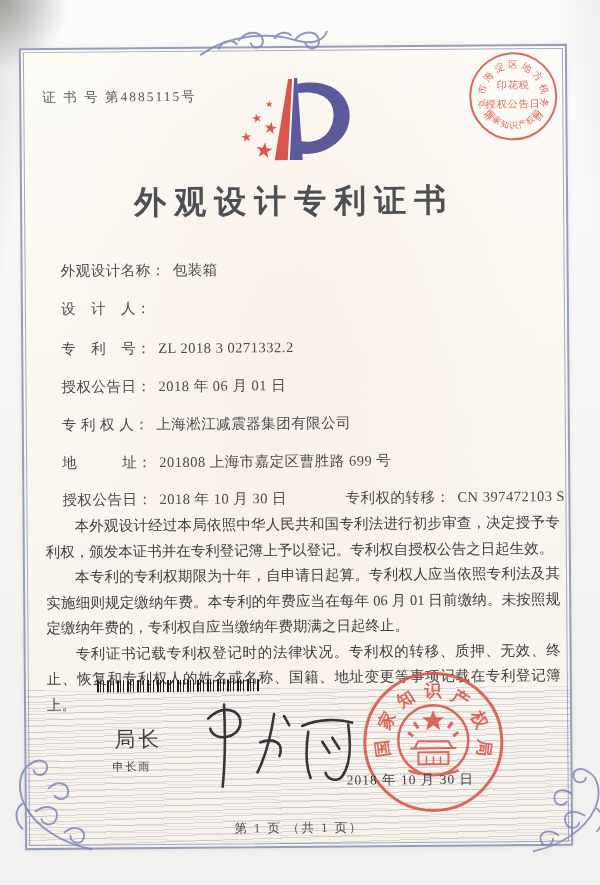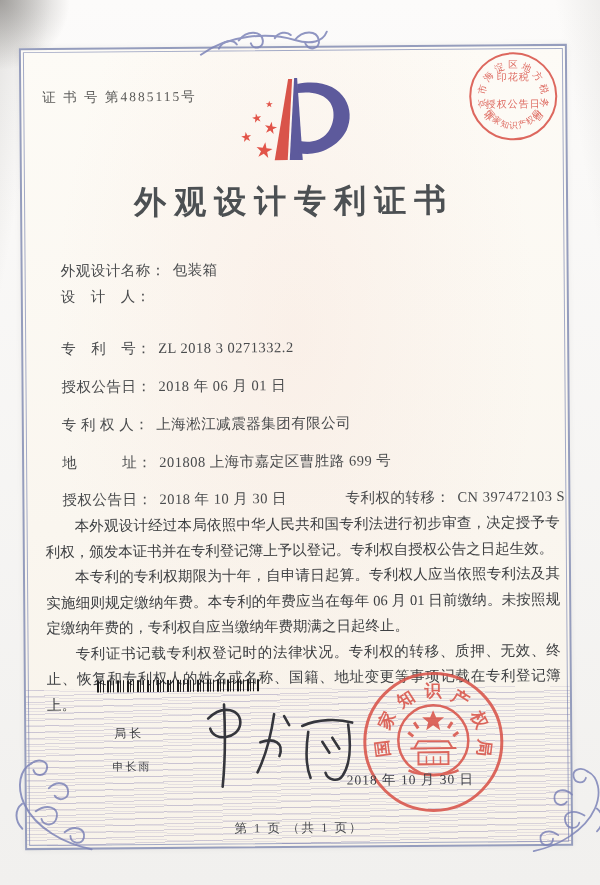--- a/index.html
+++ b/index.html
@@ -35,29 +35,29 @@
   .grant-pub{left:323px;font-size:14.5px;color:#494b4d;white-space:nowrap;letter-spacing:.5px;}
   .body-text{left:23px;top:466px;width:514px;font-size:14.5px;line-height:25.5px;
              color:#3e4043;text-align:justify;}
   .body-text p{margin:0;text-indent:2em;}
   .barcode{left:73px;top:633px;width:163px;height:12px;
     background:repeating-linear-gradient(90deg,#1d1d1d 0 2px,transparent 2px 3px,#1d1d1d 3px 4px,transparent 4px 6px,#1d1d1d 6px 7px,transparent 7px 10px);}
   .guilloche{left:2px;right:2px;top:642px;height:156px;
     background:
       repeating-linear-gradient(178.5deg, rgba(122,113,168,.26) 0 1px, rgba(255,255,255,0) 1px 6px),
       repeating-linear-gradient(181.5deg, rgba(122,113,168,.15) 0 1px, rgba(255,255,255,0) 1px 7px);}
-  .signer-title{left:90px;top:678px;font-size:12px;color:#3c3e42;letter-spacing:3px;}
+  .signer-title{left:90px;top:678px;font-size:21px;color:#3c3e42;letter-spacing:3px;}
   .signer-name{left:88px;top:712px;font-size:11px;color:#3c3e42;letter-spacing:2px;}
   .signature-svg{left:170px;top:648px;}
   .seal{border-radius:50%;opacity:.88;}
   .tax-seal{left:450px;top:8px;width:84px;height:84px;border:2px solid #d9544a;color:#d9544a;}
   .office-seal{left:339px;top:627px;width:134px;height:134px;border:3.5px solid #d9544a;color:#d9544a;}
   .arc-char{position:absolute;left:50%;top:50%;transform-origin:center;white-space:pre;}
   .tax-center{position:absolute;left:0;right:0;text-align:center;font-size:10px;letter-spacing:1px;white-space:nowrap;}
-  .tax-c1{top:16px;}
+  .tax-c1{top:24px;}
   .tax-c2{top:43px;}
   .office-emblem{position:absolute;left:50%;top:50%;transform:translate(-50%,-52%);}
   .seal-date{left:322px;top:726px;font-size:13.5px;color:#3f4148;letter-spacing:1px;white-space:nowrap;z-index:5;}
   .footer-page{left:0;right:0;top:774px;text-align:center;font-size:12.5px;color:#4a4c50;letter-spacing:2px;}
   .logo{left:208px;top:24px;width:130px;height:106px;}
   .logo .star{position:absolute;color:#e25449;line-height:1;}
   .flourish{color:#7d84b8;}
   .hidden-defs{position:absolute;width:0;height:0;overflow:hidden;}
 </style>
 </head>
@@ -140,21 +140,21 @@
         </div>
       <div class="tax-center tax-c1">印花税</div>
       <div class="tax-center tax-c2">授权公告日</div>
     </div>
 
     <div class="abs title">外观设计专利证书</div>
 
     <div class="abs field-row" style="top:214px;">
       <span class="field-label">外观设计名称：</span><span class="field-value">包装箱</span>
     </div>
-    <div class="abs field-row" style="top:240px;">
+    <div class="abs field-row" style="top:252px;">
       <span class="field-label">设　计　人：</span><span class="field-value"></span>
     </div>
     <div class="abs field-row" style="top:292px;">
       <span class="field-label">专　利　号：</span><span class="field-value">ZL 2018 3 0271332.2</span>
     </div>
     <div class="abs field-row" style="top:330px;">
       <span class="field-label">授权公告日：</span><span class="field-value">2018 年 06 月 01 日</span>
     </div>
     <div class="abs field-row" style="top:368px;">
       <span class="field-label">专 利 权 人：</span><span class="field-value">上海淞江减震器集团有限公司</span>

